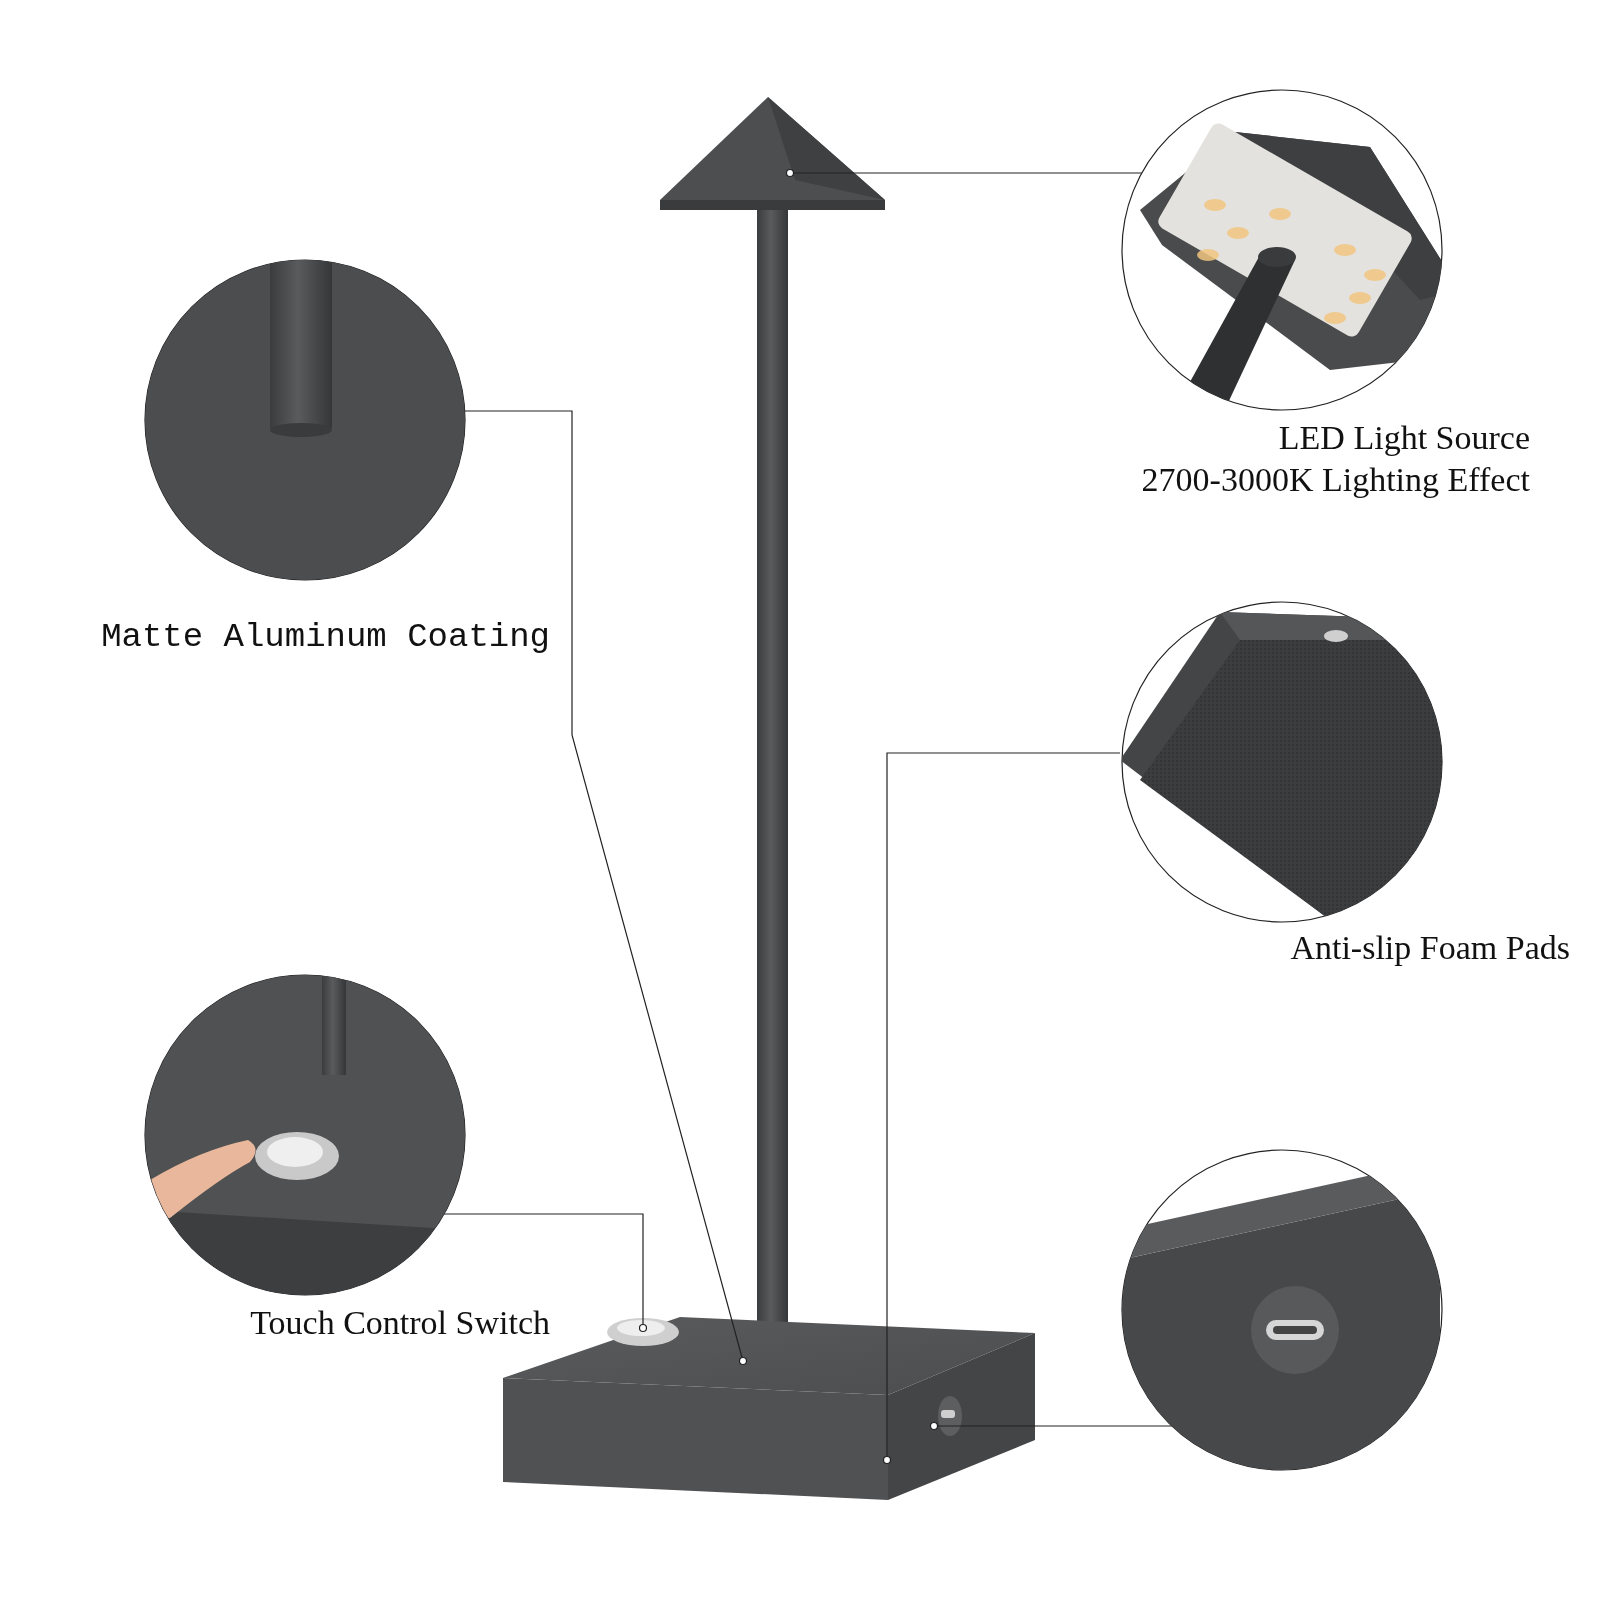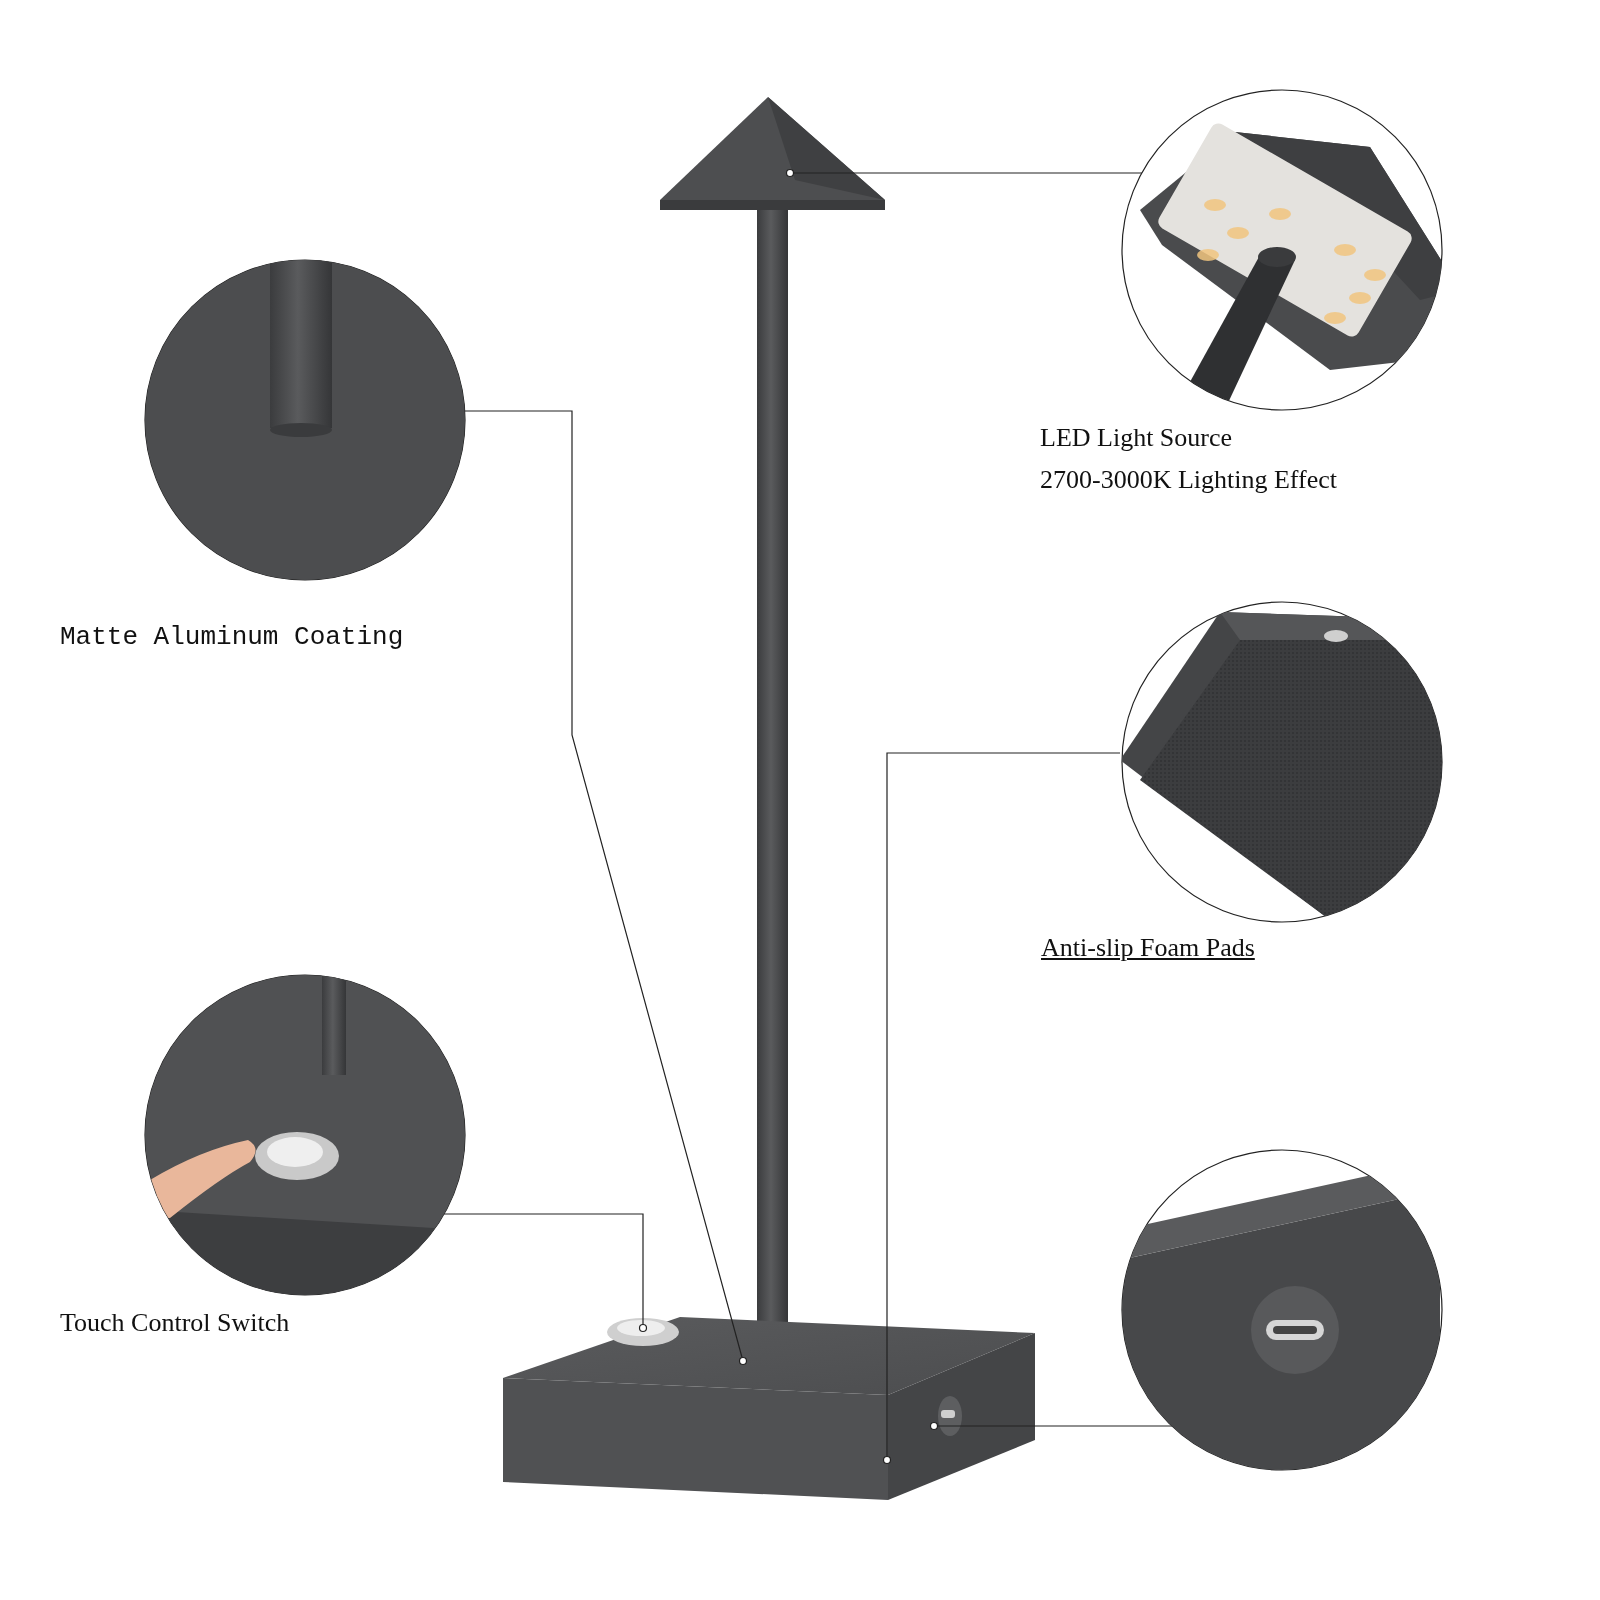--- a/index.html
+++ b/index.html
@@ -1,20 +1,20 @@
 <!DOCTYPE html>
 <html><head>
   <meta charset="utf-8">
   <style>
     html, body { margin: 0; padding: 0; background: #ffffff; }
     body { width: 1600px; height: 1600px; position: relative; overflow: hidden;
            font-family: "DejaVu Serif", "Liberation Serif", serif; }
     .stage { position: absolute; left: 0; top: 0; width: 1600px; height: 1600px; }
-    .label { position: absolute; color: #111; font-size: 26px; line-height: 42px;
-             text-align: left; white-space: nowrap;
+    .label { position: absolute; color: #111; font-size: 34px; line-height: 42px;
+             text-align: right; white-space: nowrap;
              font-family: "Liberation Serif", "DejaVu Serif", serif; }
     svg { position: absolute; left: 0; top: 0; }
   </style>
 </head>
 <body>
 
 <div class="stage">
 
   <svg width="1600" height="1600" viewBox="0 0 1600 1600">
     <defs>
@@ -155,18 +155,18 @@
     </g>
   </svg>
 
   <div class="label" style="left:1040px; top:417px; width:490px;">
     <div>LED Light Source</div>
     <div>2700-3000K Lighting Effect</div>
   </div>
 
   <div class="label" style="left:60px; top:616px; width:490px;font-family:Liberation Mono, monospace;">Matte Aluminum Coating</div>
 
-  <div class="label" style="left:1041px; top:927px; width:490px;text-decoration:underline;">Anti-slip Foam Pads</div>
+  <div class="label" style="left:1080px; top:927px; width:490px;">Anti-slip Foam Pads</div>
 
   <div class="label" style="left:60px; top:1302px; width:490px;">Touch Control Switch</div>
 
 
 </div>
 
 </body></html>

